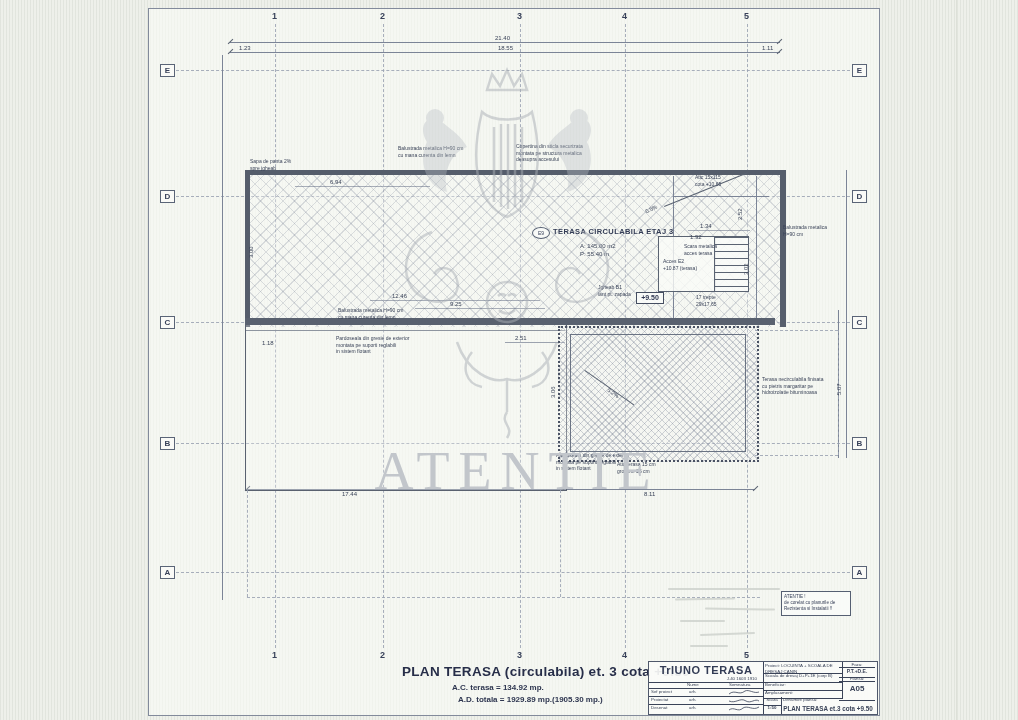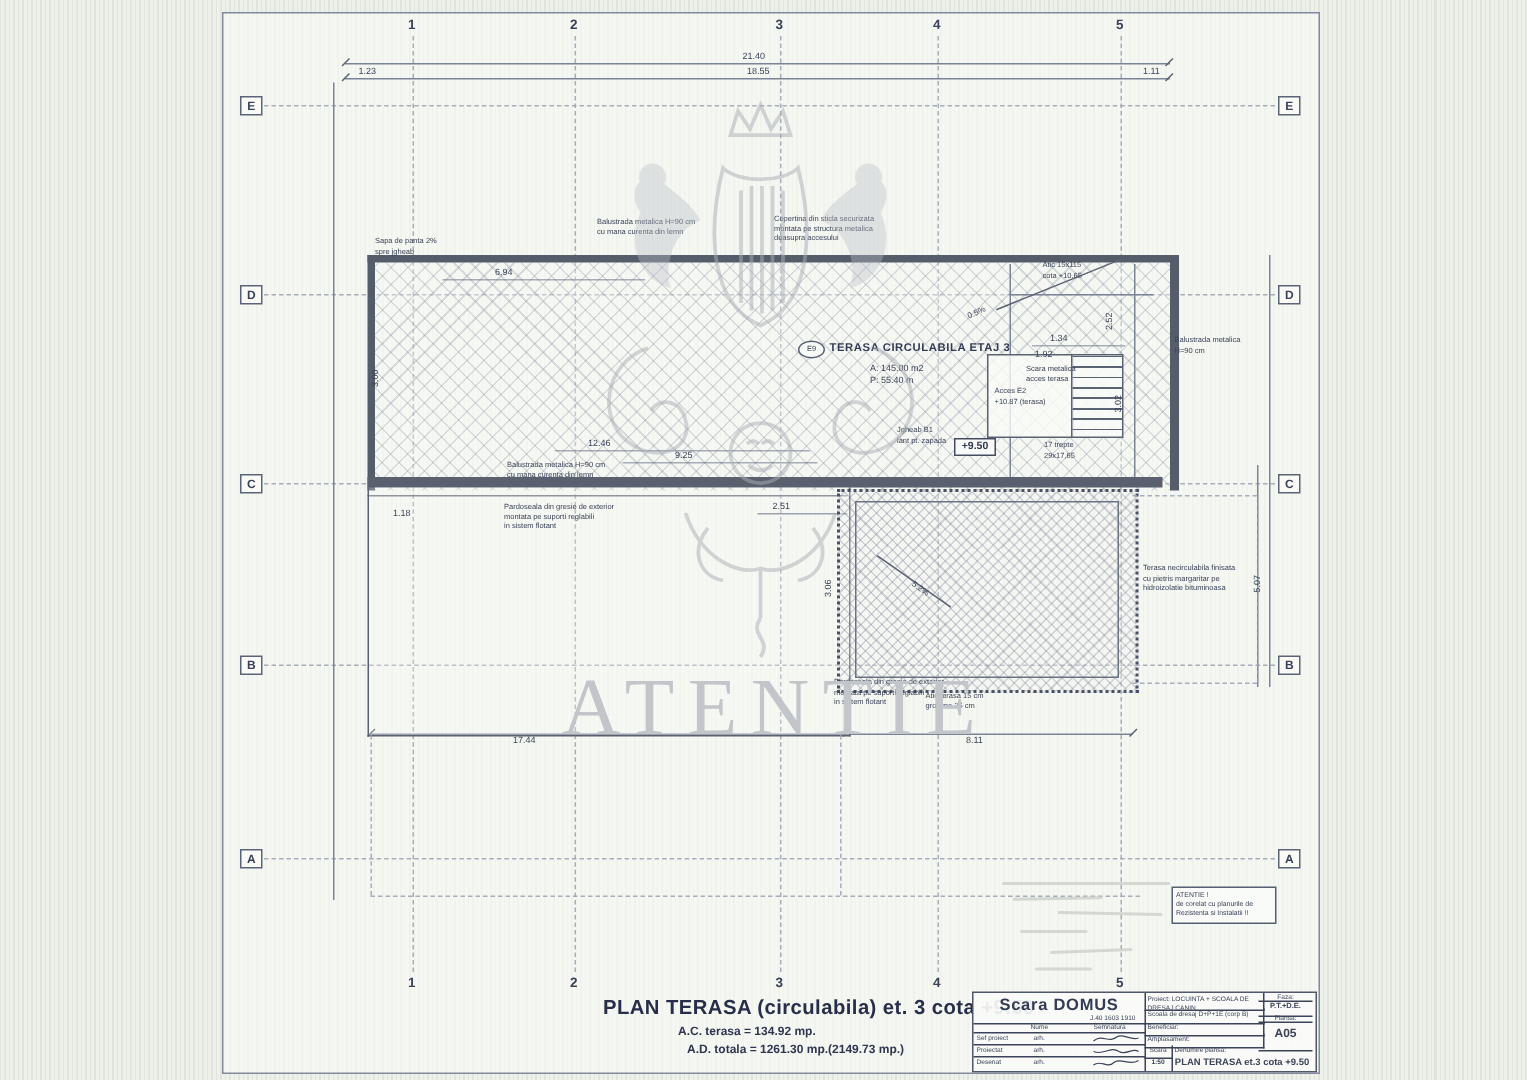--- a/index.html
+++ b/index.html
@@ -235,26 +235,26 @@
     <path d="M70 70 C55 60 45 75 55 90 C45 110 55 135 75 140 C70 120 80 100 95 95 C90 85 80 78 70 70 Z"></path>
     <circle cx="63" cy="66" r="9"></circle>
     <path d="M200 70 C215 60 225 75 215 90 C225 110 215 135 195 140 C200 120 190 100 175 95 C180 85 190 78 200 70 Z"></path>
     <circle cx="207" cy="66" r="9"></circle>
   </g>
 </svg>
 <div id="wm-text">ATENTIE</div>
 
 <div id="footer-title">PLAN TERASA (circulabila) et. 3 cota +9.50</div>
 <div class="footer-line" style="left:452px;top:683px">A.C. terasa  =  134.92 mp.</div>
-<div class="footer-line" style="left:458px;top:695px">A.D. totala = 1261.30 mp.(2149.73 mp.)</div>
+<div class="footer-line" style="left:458px;top:695px">A.D. totala = 1929.89 mp.(1905.30 mp.)</div>
 
 <div id="titleblock">
 
   <div class="cell" style="left:0;top:0;width:114px;height:20px;border-right:1px solid;border-bottom:1px solid">
-    <div class="tb-firm" style="margin-top:2px">Scara DOMUS</div>
+    <div class="tb-firm" style="margin-top:2px">TrIUNO TERASA</div>
     <div class="tb-tiny" style="text-align:right;padding-right:6px">J.40 1603 1910</div>
   </div>
 
   <div class="cell tb-tiny" style="left:0;top:20px;width:114px;height:6px;border-right:1px solid;border-bottom:1px solid">
     <span style="position:absolute;left:38px">Nume</span>
     <span style="position:absolute;left:80px">Semnatura</span>
   </div>
 
   <div class="cell tb-tiny" style="left:0;top:26px;width:114px;height:8px;border-right:1px solid;border-bottom:1px solid">
     <span style="position:absolute;left:2px;top:1px">Sef proiect</span>

